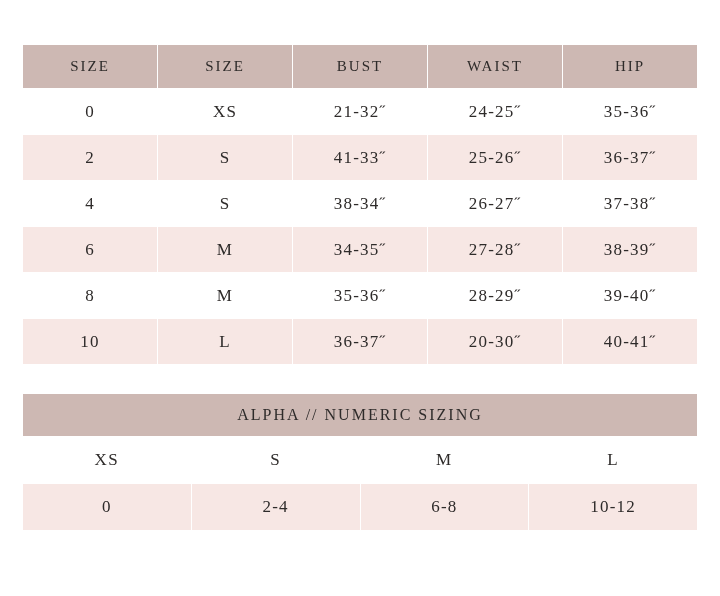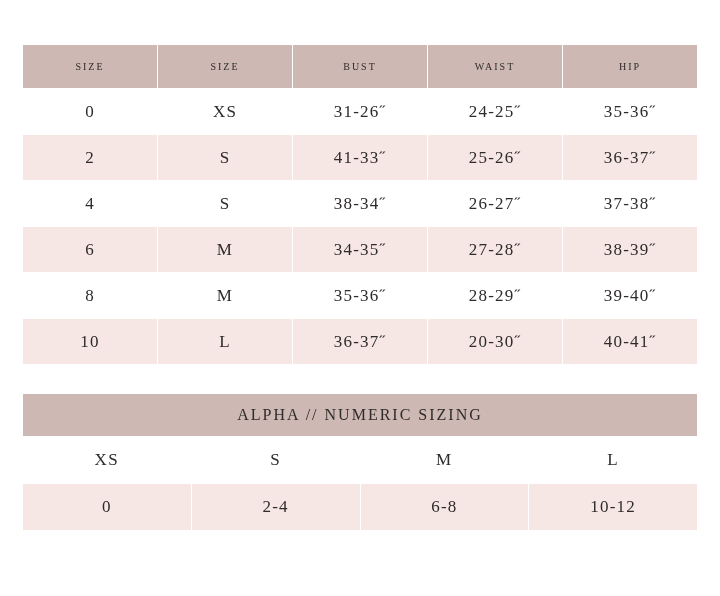--- a/index.html
+++ b/index.html
@@ -31,21 +31,21 @@
     text-align: center;
     font-weight: normal;
     font-size: 17px;
     letter-spacing: 1.2px;
     color: #2e2b2a;
     height: 45px;
     padding: 0;
   }
   .size-table thead th {
     background: #cdb8b3;
-    font-size: 10px;
+    font-size: 15px;
     letter-spacing: 2px;
     height: 43px;
   }
   .row-odd td {
     background: #ffffff;
   }
   .row-even td {
     background: #f7e7e4;
   }
   .alpha-table {
@@ -90,21 +90,21 @@
         <th>SIZE</th>
         <th>BUST</th>
         <th>WAIST</th>
         <th>HIP</th>
       </tr>
     </thead>
     <tbody>
       <tr class="row-odd">
         <td>0</td>
         <td>XS</td>
-        <td>31-26˝</td>
+        <td>21-32˝</td>
         <td>24-25˝</td>
         <td>35-36˝</td>
       </tr>
       <tr class="row-even">
         <td>2</td>
         <td>S</td>
         <td>41-33˝</td>
         <td>25-26˝</td>
         <td>36-37˝</td>
       </tr>

